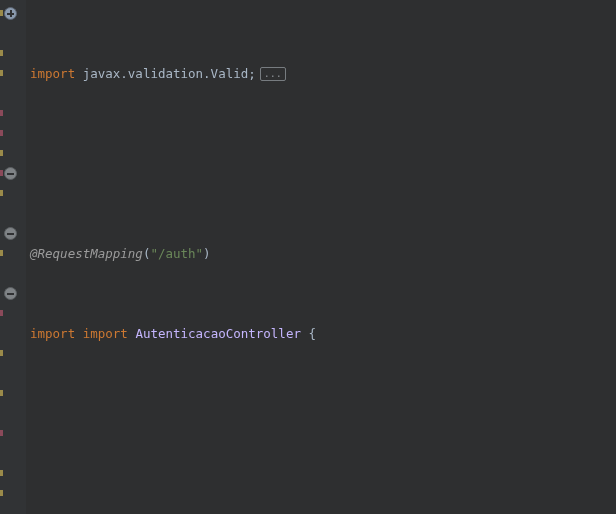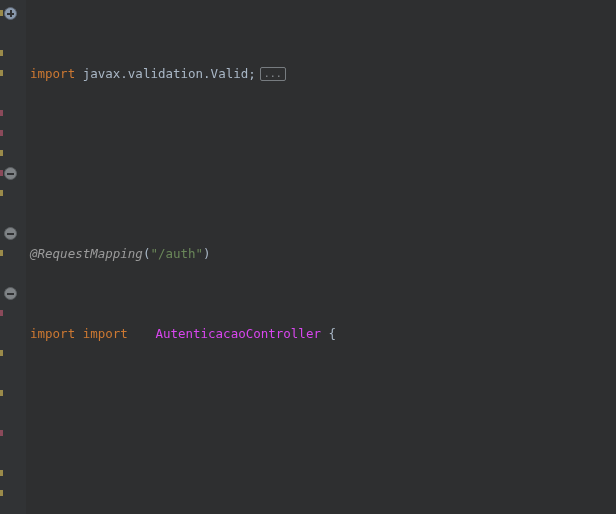--- a/index.html
+++ b/index.html
@@ -79,21 +79,21 @@
   }
   .line {
     position: relative;
     height: 20px;
     padding-left: 4px;
     box-sizing: border-box;
   }
 
   
   .kw      { color: #cc7832; }          
-  .type    { color: #d946ef; margin-left: 20px; }
+  .type    { color: #c4b5fd; }
   .meta    { color: #9b9b9b; font-style: italic; } 
   .ident   { color: #a9b7c6; }
   .str     { color: #6a8759; }          
   .punc    { color: #a9b7c6; }
 
   
   .fold-ph {
     display: inline-block;
     border: 1px solid #777c80;
     border-radius: 2px;

